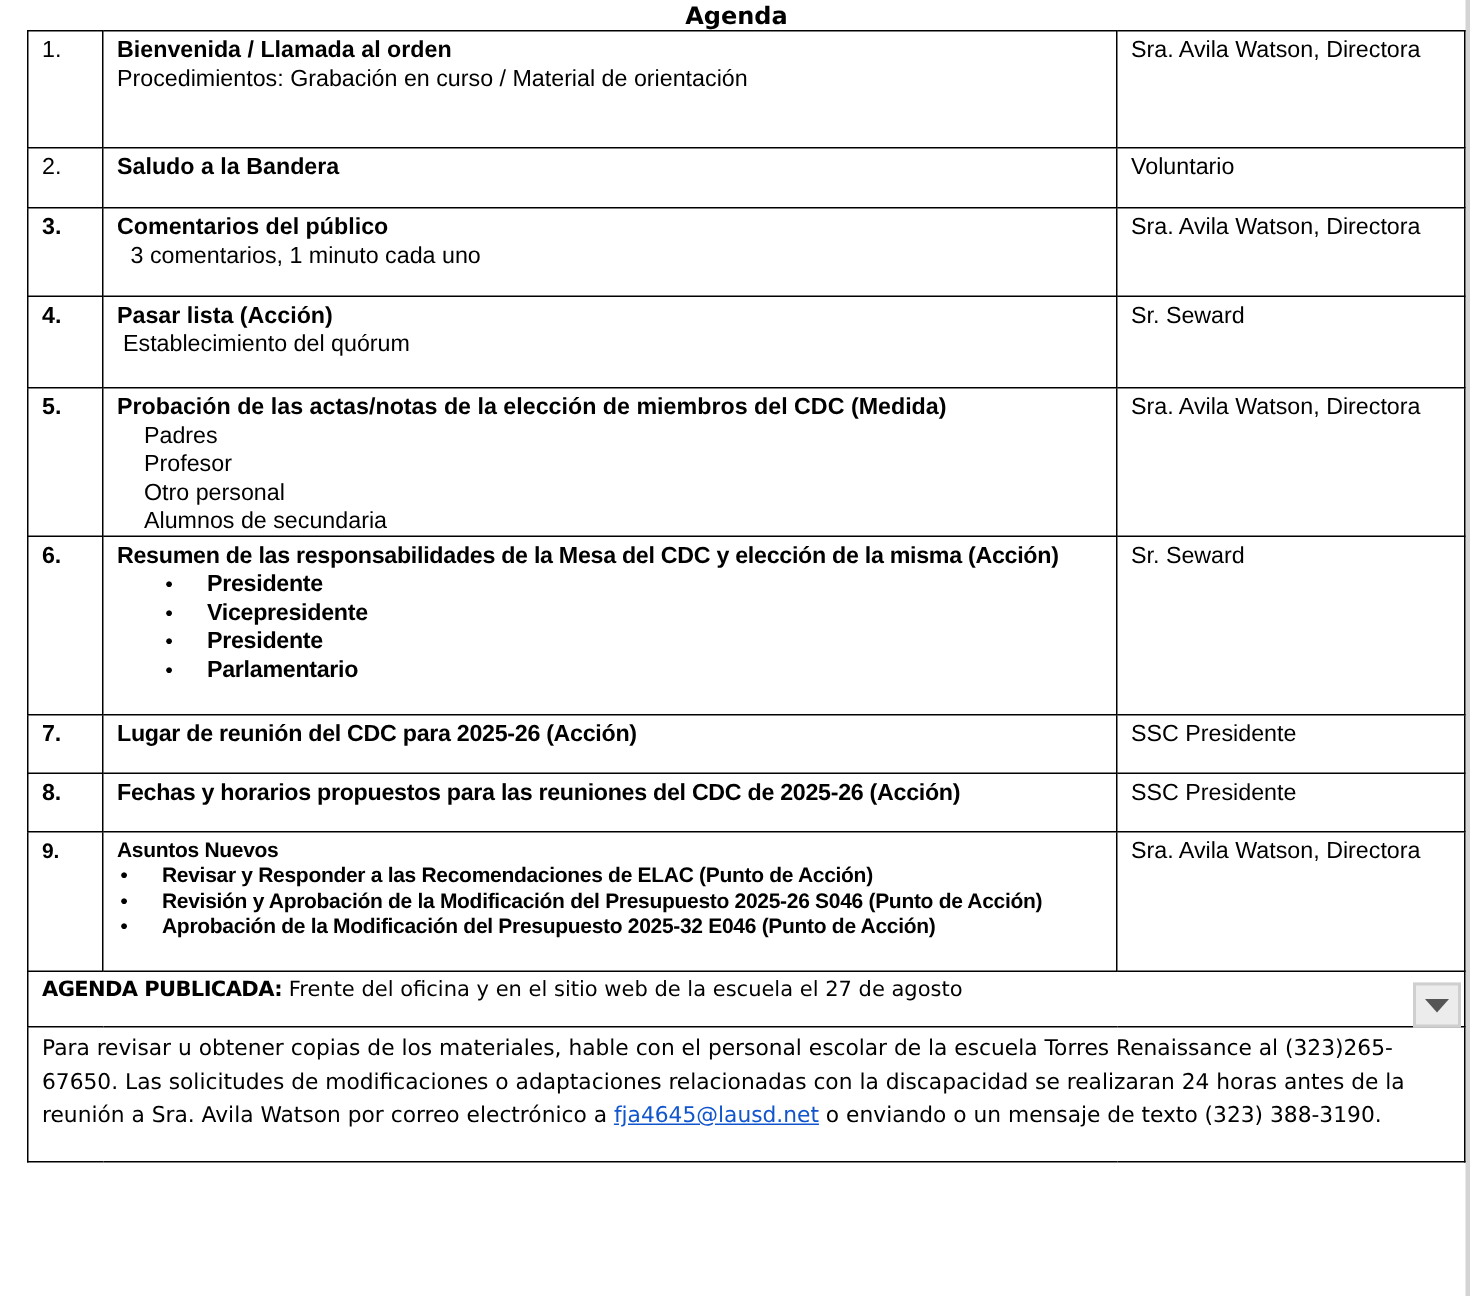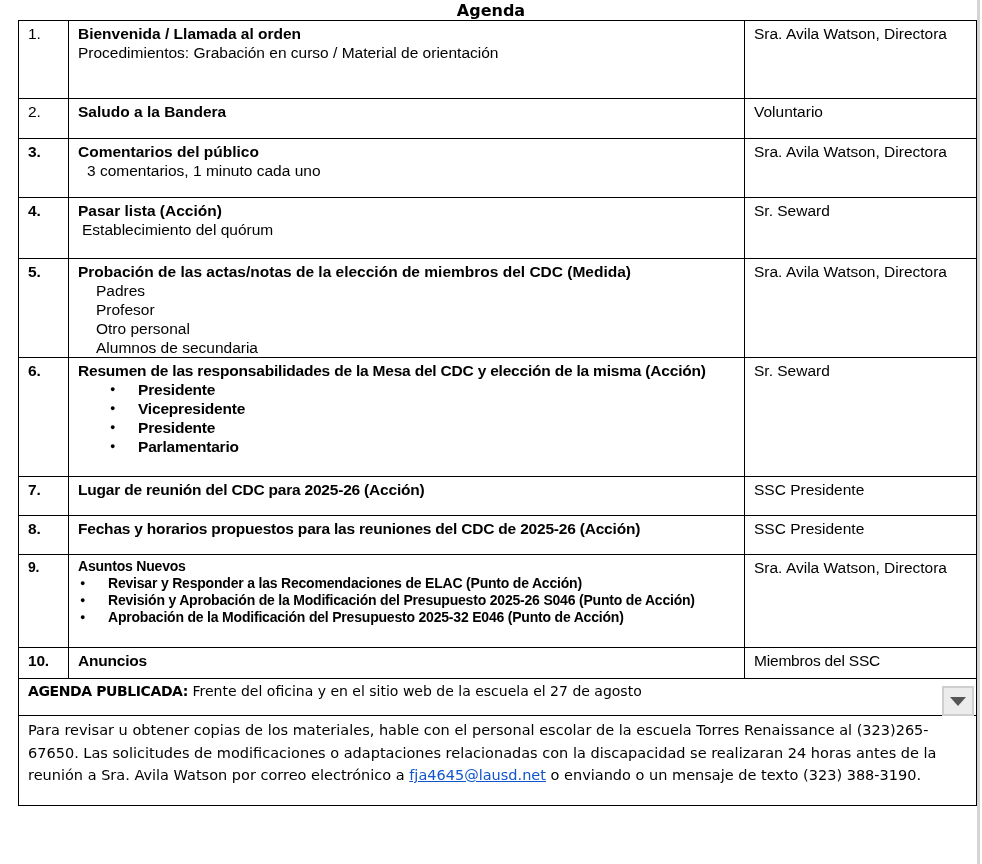--- a/index.html
+++ b/index.html
@@ -114,27 +114,20 @@
       <td>
         <div class="bold" style="font-size:14px;line-height:17px">Asuntos Nuevos</div>
         <ul class="bullets b9">
           <li>Revisar y Responder a las Recomendaciones de ELAC (Punto de Acción)</li>
           <li>Revisión y Aprobación de la Modificación del Presupuesto 2025-26 S046 (Punto de Acción)</li>
           <li>Aprobación de la Modificación del Presupuesto 2025-32 E046 (Punto de Acción)</li>
         </ul>
       </td>
       <td class="who" style="letter-spacing:0">Sra. Avila Watson, Directora</td>
     </tr>
-    <tr class="r10 cond">
-      <td class="num bold">10.</td>
-      <td>
-        <div class="bold">Anuncios</div>
-      </td>
-      <td class="who">Miembros del SSC</td>
-    </tr>
     <tr class="footer-row">
       <td colspan="3" class="pub">
         <span class="pub-label">AGENDA PUBLICADA:</span><span> Frente del oficina y en el sitio web de la escuela el 27 de agosto</span>
         <div class="dropdown-btn">
           <span class="tri"></span>
         </div>
       </td>
     </tr>
     <tr class="footer-row">
       <td colspan="3" class="info">

